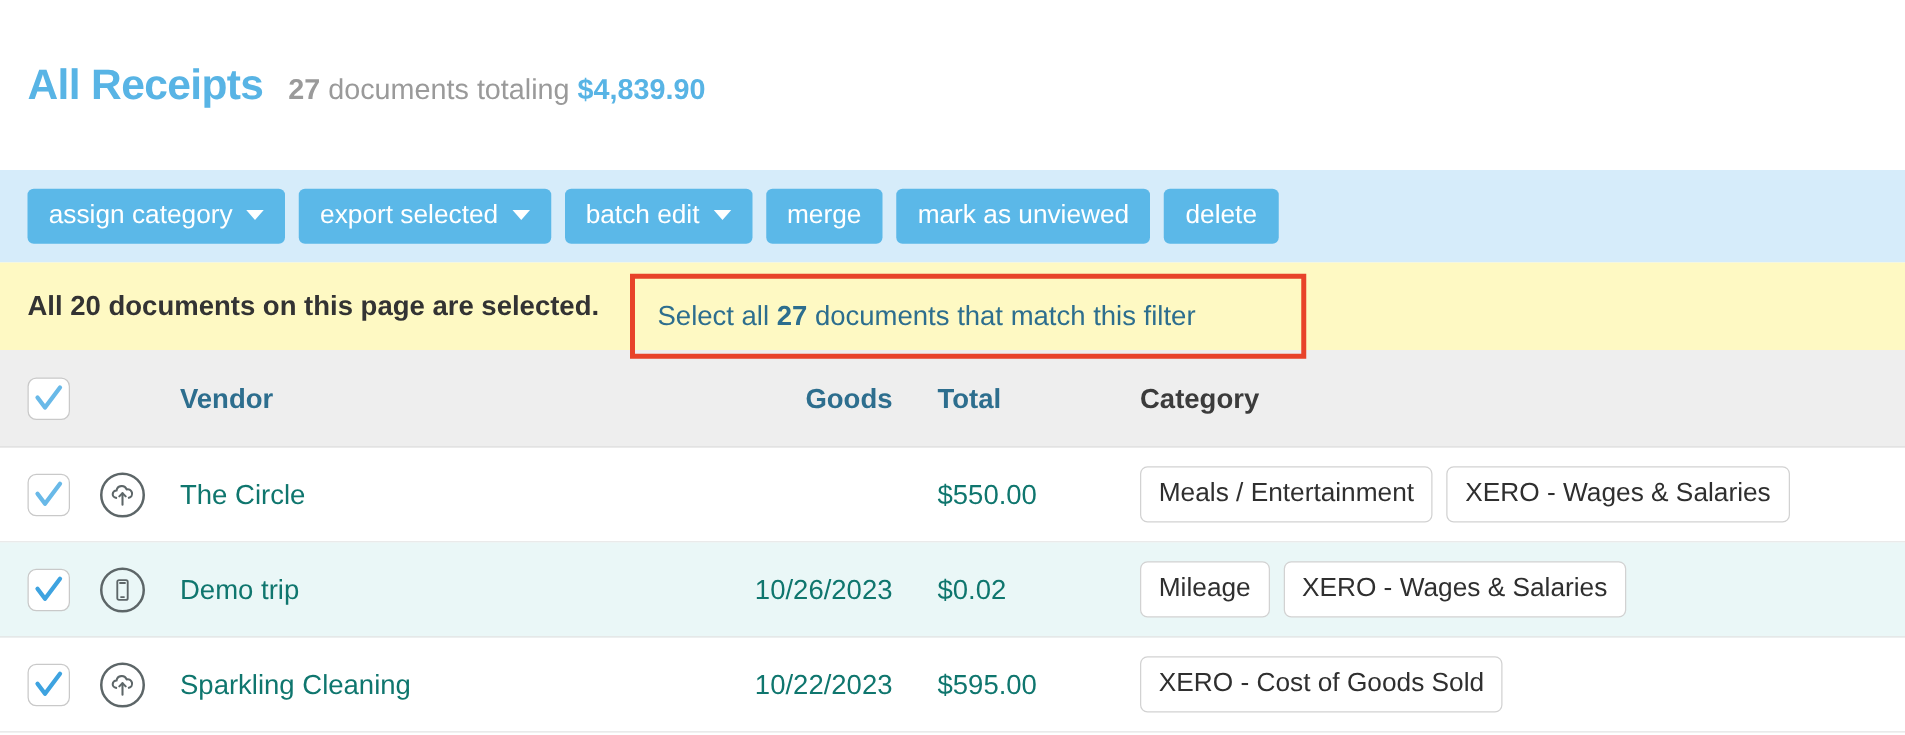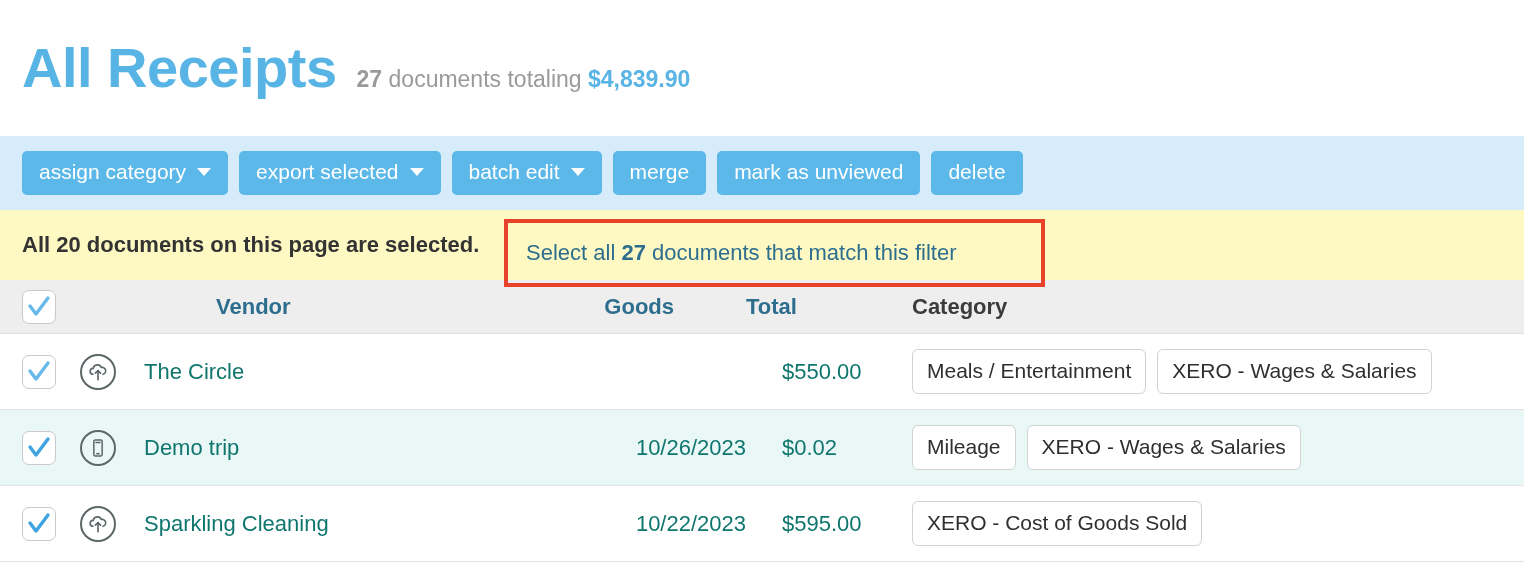--- a/index.html
+++ b/index.html
@@ -16,21 +16,21 @@
   
   .page-header {
     height: 136px;
     padding: 0 0 0 22px;
     display: flex;
     align-items: center;
     background: #ffffff;
   }
   .title-line { display: flex; align-items: baseline; }
   .page-title {
-    font-size: 56px;
+    font-size: 34px;
     font-weight: bold;
     color: #58b4e5;
     letter-spacing: -0.5px;
     line-height: 1;
   }
   .subtitle {
     margin-left: 20px;
     font-size: 23px;
     color: #9a9a9a;
     font-weight: normal;
@@ -109,23 +109,22 @@
   
   .table { width: 100%; }
   .row {
     display: flex;
     align-items: center;
     height: 76px;
     border-bottom: 1px solid #e4e4e4;
   }
   .row.header {
     background: #eeeeee;
-    height: 54px;
+    height: 78px;
     border-bottom: 1px solid #dedede;
-    gap: 36px;
   }
   .row.alt { background: #eaf7f7; }
 
   .cell-check {
     width: 80px;
     flex: 0 0 80px;
     display: flex;
     justify-content: flex-start;
     padding-left: 22px;
   }
@@ -148,20 +147,21 @@
     text-align: left;
     padding-left: 28px;
   }
   .cell-category {
     width: 620px;
     flex: 0 0 620px;
     display: flex;
     align-items: center;
     gap: 11px;
     padding-left: 8px;
+    margin-left: 32px;
   }
 
   .th {
     font-size: 22px;
     font-weight: bold;
     color: #2d6e8e;
     cursor: pointer;
   }
   .th.plain { color: #3b3b3b; cursor: default; }
   .th-vendor { padding-left: 0; }

